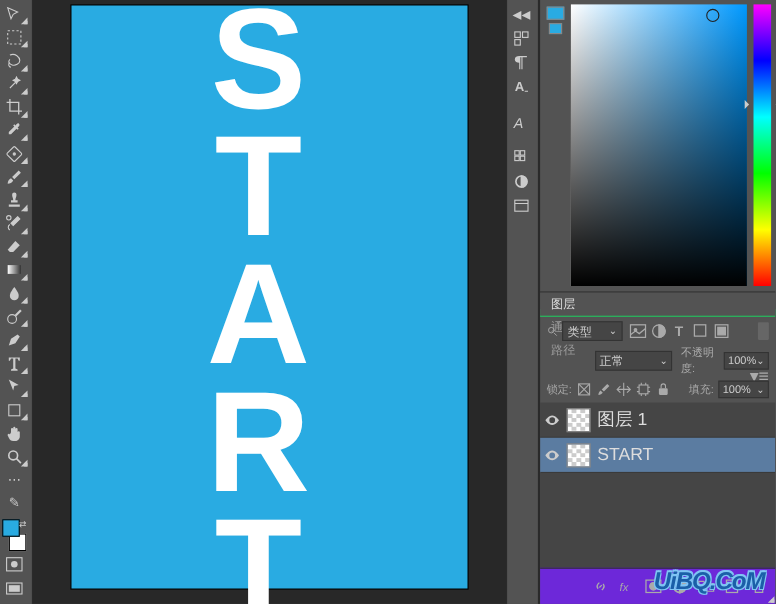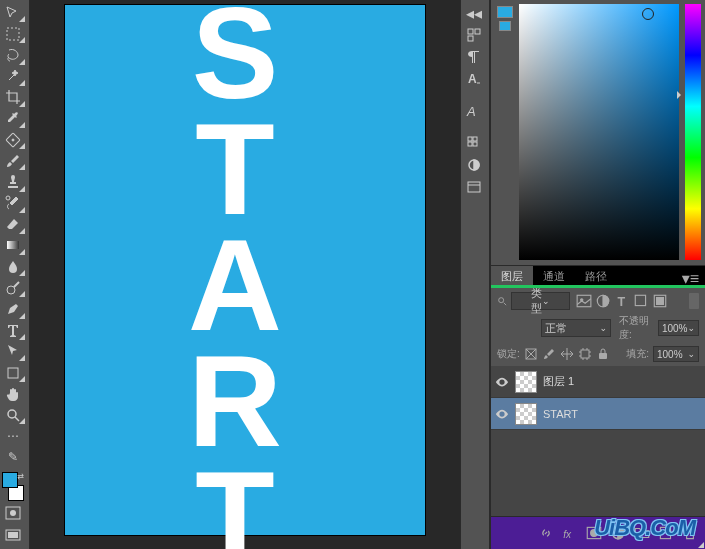--- a/index.html
+++ b/index.html
@@ -39,48 +39,48 @@
 .color-field { flex: 1; height: 256px; background: linear-gradient(to bottom, transparent, #000), linear-gradient(to right, #fff, #0099ff); position: relative; }
 .color-cursor { position: absolute; top: 4px; right: 25px; width: 12px; height: 12px; border: 1px solid #222; border-radius: 50%; }
 .hue-slider { width: 16px; height: 256px; background: linear-gradient(to bottom, #f0f, #00f, #0ff, #0f0, #ff0, #f00); position: relative; margin-left: 2px; }
 .hue-handle { position: absolute; top: 87px; left: -3px; right: -3px; height: 0; }
 .hue-handle::before, .hue-handle::after { content: ''; position: absolute; width: 0; height: 0; border: 4px solid transparent; }
 .hue-handle::before { left: -5px; border-left-color: #ccc; }
 .hue-handle::after { right: -5px; border-right-color: #ccc; }
 
 
 .layers-panel { flex: 1; display: flex; flex-direction: column; border-top: 1px solid #2a2a2a; }
-.panel-tabs { display: flex; height: 22px; background: #000000; border-bottom: 3px solid #22c55e; }
+.panel-tabs { display: flex; height: 22px; background: #4c1d95; border-bottom: 7px solid #22c55e; flex-direction: column; }
 .panel-tab { padding: 3px 10px; font-size: 11px; color: #999; cursor: pointer; }
 .panel-tab.active { background: #535353; color: #ddd; }
 .panel-menu { margin-left: auto; padding: 3px 6px; color: #aaa; cursor: pointer; }
 
 .layer-controls { padding: 4px 6px; display: flex; flex-direction: column; gap: 4px; font-size: 11px; color: #ccc; }
 .lc-row { display: flex; align-items: center; gap: 4px; }
 .lc-search { width: 10px; height: 10px; }
-.lc-select { flex: 0 0 55px; background: #454545; border: 1px solid #333; color: #ccc; font-size: 11px; height: 18px; padding: 0 19px; display: flex; align-items: center; justify-content: space-between; }
+.lc-select { flex: 0 0 55px; background: #454545; border: 1px solid #333; color: #ccc; font-size: 11px; height: 18px; padding: 0 4px; display: flex; align-items: center; justify-content: space-between; }
 .lc-filters { display: flex; gap: 3px; margin-left: 2px; flex: 1; }
 .lc-filter { width: 16px; height: 16px; display: flex; align-items: center; justify-content: center; color: #aaa; }
 .lc-toggle { width: 10px; height: 16px; background: #666; border-radius: 1px; }
 .lc-blend { flex: 0 0 70px; background: #454545; border: 1px solid #333; color: #ccc; font-size: 11px; height: 18px; padding: 0 3px; display: flex; align-items: center; justify-content: space-between; margin-left: 44px; }
 .lc-label { font-size: 10px; color: #aaa; }
 .lc-pct { background: #454545; border: 1px solid #333; color: #ccc; font-size: 10px; height: 16px; padding: 0 3px; width: 46px; display: flex; align-items: center; justify-content: space-between; }
 .lc-locks { display: flex; gap: 4px; align-items: center; }
 .lc-lock-icon { width: 14px; height: 14px; color: #aaa; }
 
 .layer-list { flex: 1; overflow-y: auto; background: #454545; }
 .layer-row { display: flex; align-items: center; height: 32px; border-bottom: 1px solid #3a3a3a; padding: 0 4px; gap: 6px; cursor: pointer; }
 .layer-row.selected { background: #5b7ca1; }
 .layer-eye { width: 14px; height: 14px; color: #ccc; flex-shrink: 0; }
 .layer-thumb { width: 22px; height: 22px; border: 1px solid #888; flex-shrink: 0; }
 .layer-thumb.checker { background: repeating-conic-gradient(#ccc 0 25%, #fff 0 50%) 0 0/8px 8px; }
 .layer-thumb.blue { background: #29abe2; }
-.layer-name { font-size: 11px; color: #ddd; }
-
-.layers-footer { height: 28px; background: #4c1d95; border-top: 1px solid #2a2a2a; display: flex; align-items: center; justify-content: flex-end; gap: 6px; padding: 16px 6px; }
+.layer-name { font-size: 16px; color: #ddd; }
+
+.layers-footer { height: 28px; background: #6d28d9; border-top: 1px solid #2a2a2a; display: flex; align-items: center; justify-content: flex-end; gap: 6px; padding: 16px 6px; }
 .footer-btn { width: 18px; height: 18px; color: #aaa; display: flex; align-items: center; justify-content: center; cursor: pointer; }
 
 
 .watermark { position: absolute; right: 10px; bottom: 8px; font-size: 22px; font-weight: 700; font-style: italic; color: #1b5fa8; text-shadow: 1px 1px 0 #7fc4f3, -1px -1px 0 #7fc4f3, 1px -1px 0 #7fc4f3, -1px 1px 0 #7fc4f3; letter-spacing: -1px; }
 
 .chev { font-size: 9px; }
 </style>
 </head>
 <body>
 

